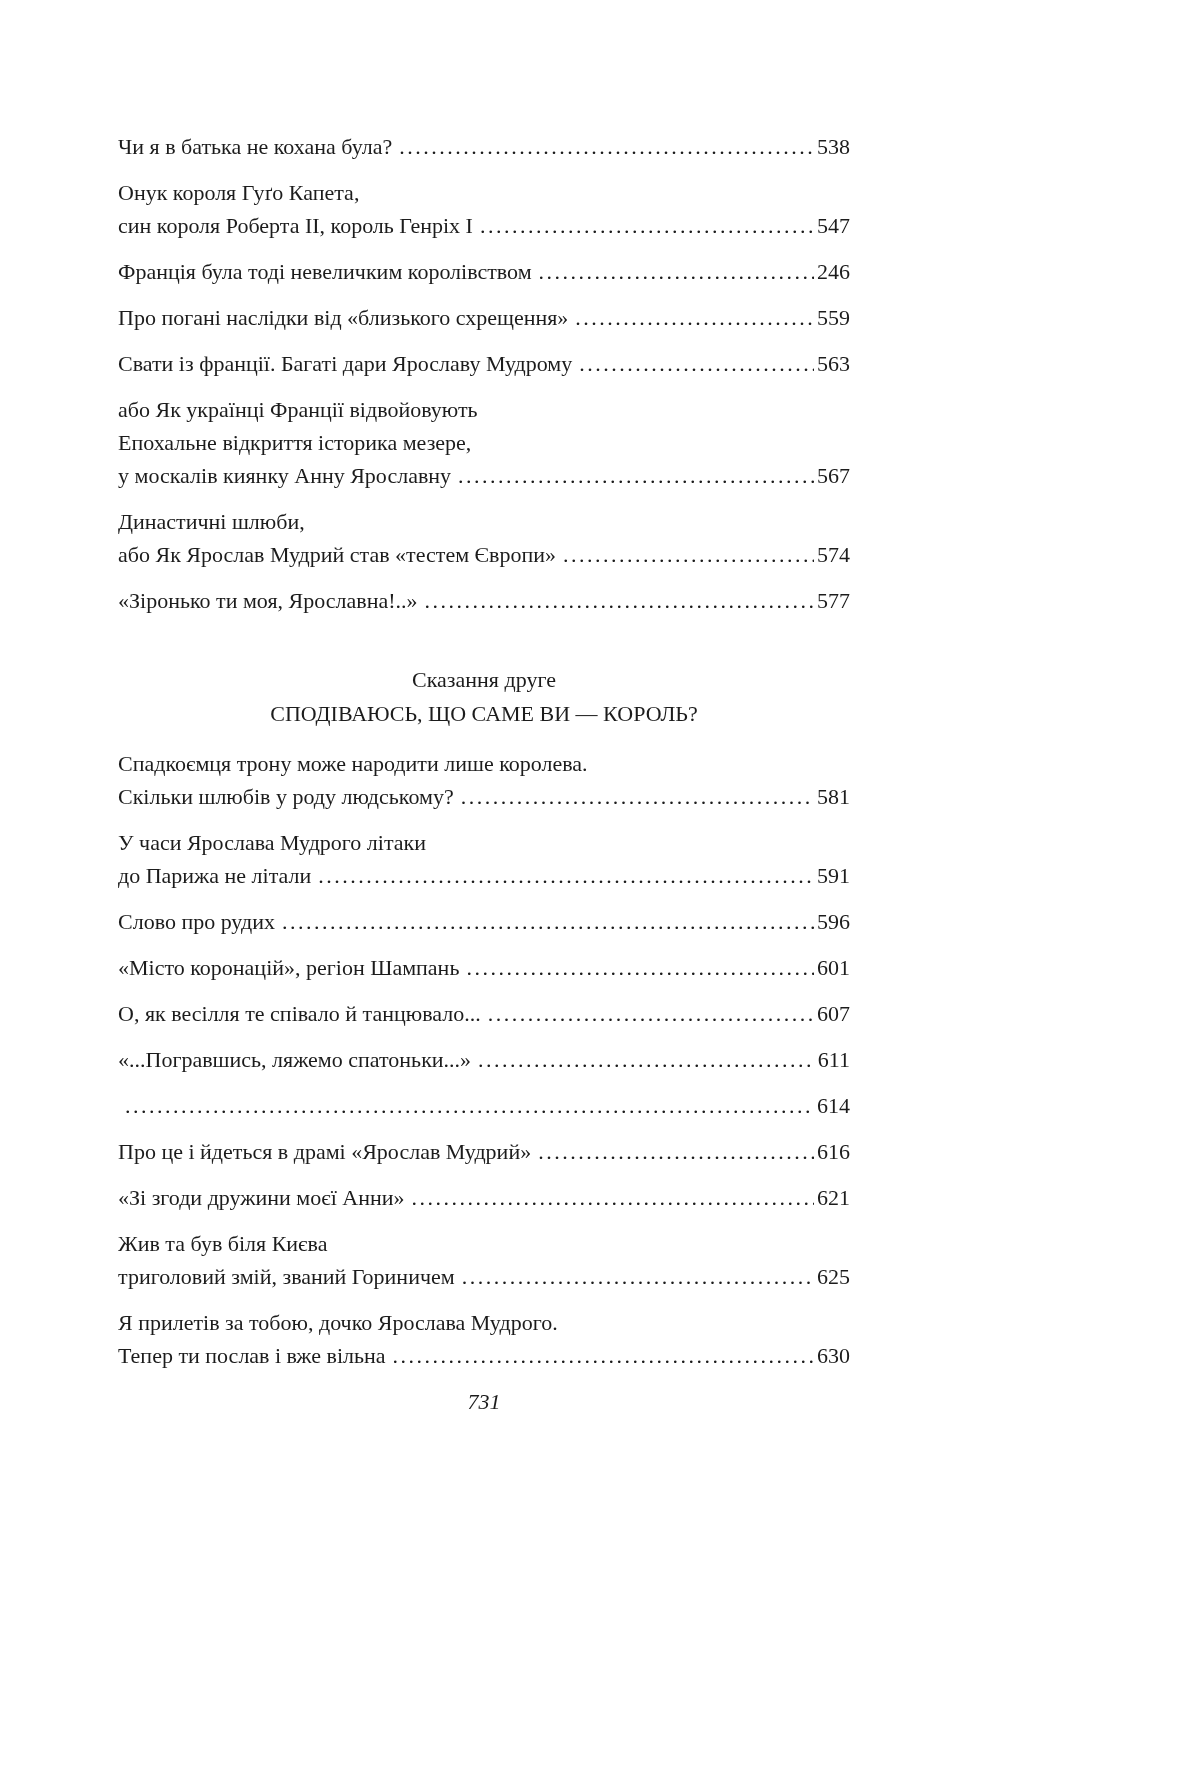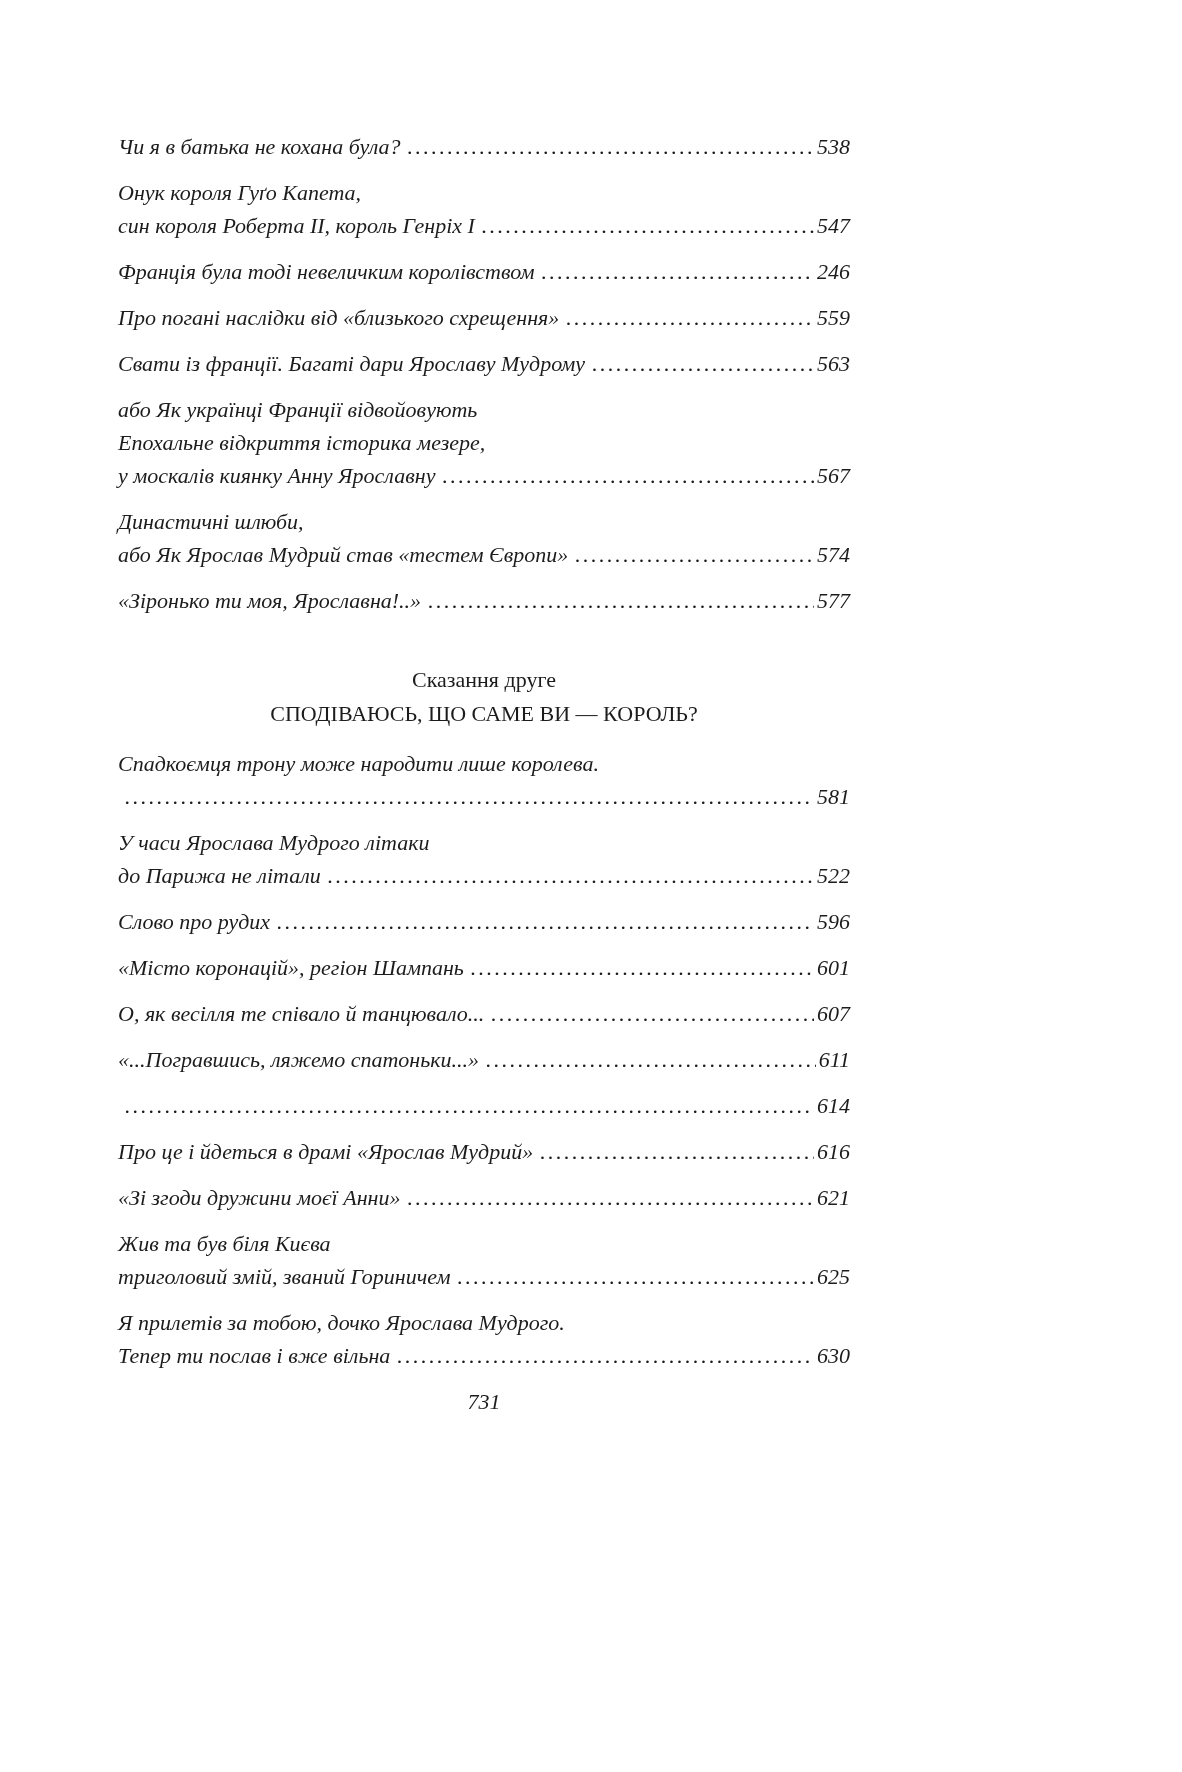--- a/index.html
+++ b/index.html
@@ -10,21 +10,21 @@
     font-family: "Liberation Serif", "DejaVu Serif", serif;
     color: #1c1c1c;
     overflow: hidden;
   }
   .content {
     position: absolute;
     left: 118px;
     top: 130px;
     width: 732px;
   }
-  .toc-list { display: block; font-style: italic; }
+  .toc-list { display: block; }
   .entry { margin-bottom: 13px; }
   .entry-line {
     font-size: 22px;
     line-height: 33px;
     white-space: nowrap;
   }
   .entry-line.last {
     display: flex;
     align-items: baseline;
   }
@@ -130,30 +130,31 @@
 
   <div class="section-heading">
     <div class="section-line">Сказання друге</div>
     <div class="section-line">СПОДІВАЮСЬ, ЩО САМЕ ВИ —  КОРОЛЬ?</div>
   </div>
 
   <div class="toc-list" id="toc-part2">
       <div class="entry">
         <div class="entry-line">Спадкоємця трону може народити лише королева.</div>
         <div class="entry-line last">
+          <span class="title">Скільки шлюбів у роду людському?</span>
           <span class="dots"></span>
           <span class="pagenum">581</span>
         </div>
       </div>
       <div class="entry">
         <div class="entry-line">У часи Ярослава Мудрого літаки</div>
         <div class="entry-line last">
           <span class="title">до Парижа не літали</span>
           <span class="dots"></span>
-          <span class="pagenum">522</span>
+          <span class="pagenum">591</span>
         </div>
       </div>
       <div class="entry">
         <div class="entry-line last">
           <span class="title">Слово про рудих</span>
           <span class="dots"></span>
           <span class="pagenum">596</span>
         </div>
       </div>
       <div class="entry">

